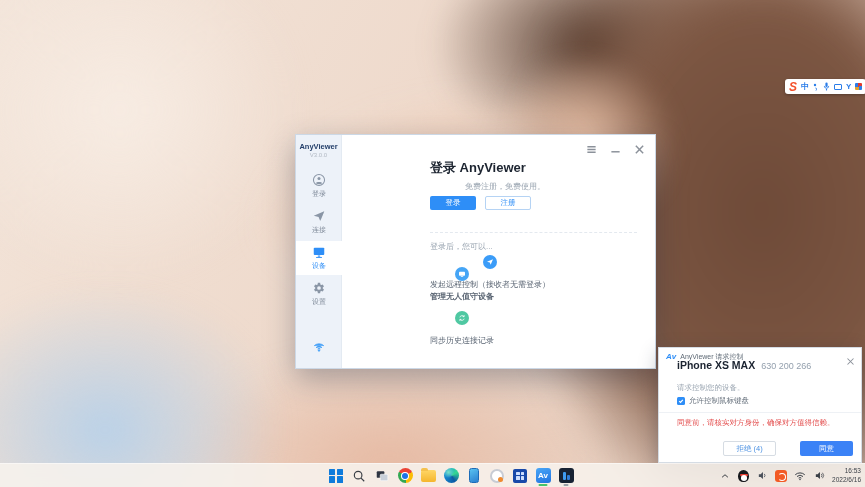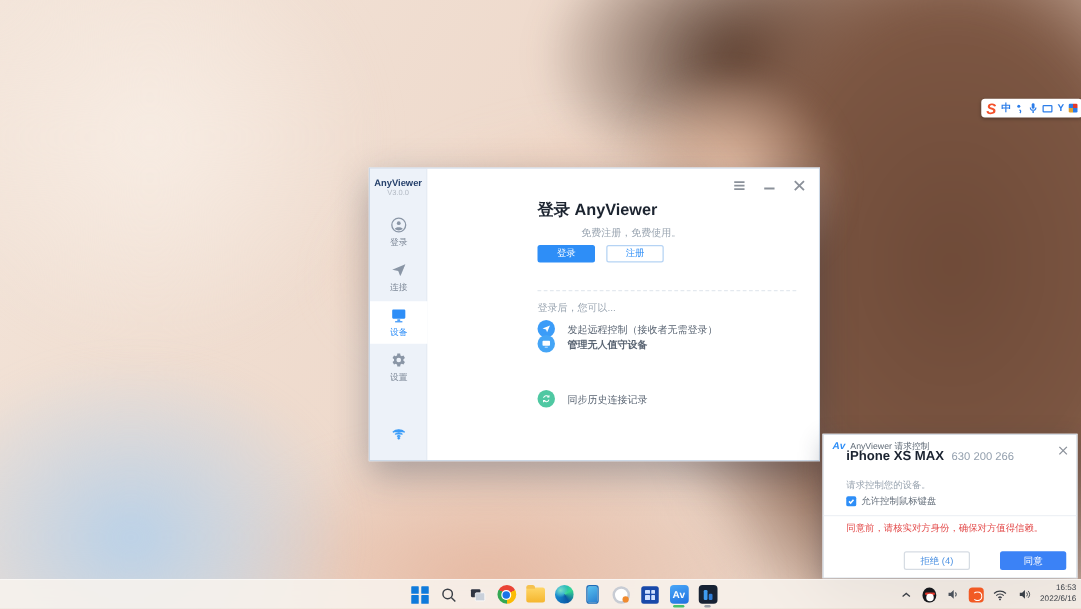--- a/index.html
+++ b/index.html
@@ -61,21 +61,21 @@
 
   .mw-title { position:absolute; left:88px; top:24px; font-size:13px; font-weight:bold; color:#1c2430; }
   .mw-sub { position:absolute; left:88px; top:46px; font-size:8px; color:#9aa5b1;margin-left:35px; }
   .btn-row { position:absolute; left:88px; top:61px; display:flex; gap:9px; }
   .btn { width:46px; height:14px; font-size:7.5px; border-radius:2px; display:flex;
     align-items:center; justify-content:center; cursor:pointer; font-family:inherit; }
   .btn-primary { background:#2e8ef7; color:#fff; border:none; }
   .btn-ghost { background:#fff; color:#2e8ef7; border:1px solid #b5d3f4; }
   .mw-divider { position:absolute; left:88px; right:18px; top:97px; border-top:1px dashed #e4e9ef; }
   .mw-hint { position:absolute; left:88px; top:106px; font-size:8px; color:#9aa5b1; }
-  .feature { position:absolute; left:88px; display:flex; align-items:center; gap:10px; height:16px; }
+  .feature { position:absolute; left:88px; display:flex; align-items:center; gap:10px; height:16px;flex-direction:column; }
   .f1 { top:120px; } .f2 { top:132px;font-weight:bold; } .f3 { top:176px; }
   .f-circle { width:14px; height:14px; border-radius:50%; display:flex; align-items:center; justify-content:center; flex:none; }
   .f-circle svg { width:8px; height:8px; }
   .f-blue { background:#3b9cf8; } .f-blue2 { background:#45a5f6; } .f-green { background:#4fc8a2; }
   .f-label { font-size:8px; color:#5a6573; }
 
   
   .dlg { position:absolute; left:658px; top:347px; width:204px; height:116px; z-index:7;
     background:#fff; border:1px solid #d5dce4; box-shadow:0 6px 18px rgba(40,50,70,.3); }
   .dlg-titlebar { position:absolute; left:7px; top:4px; display:flex; align-items:center; gap:4px; }

